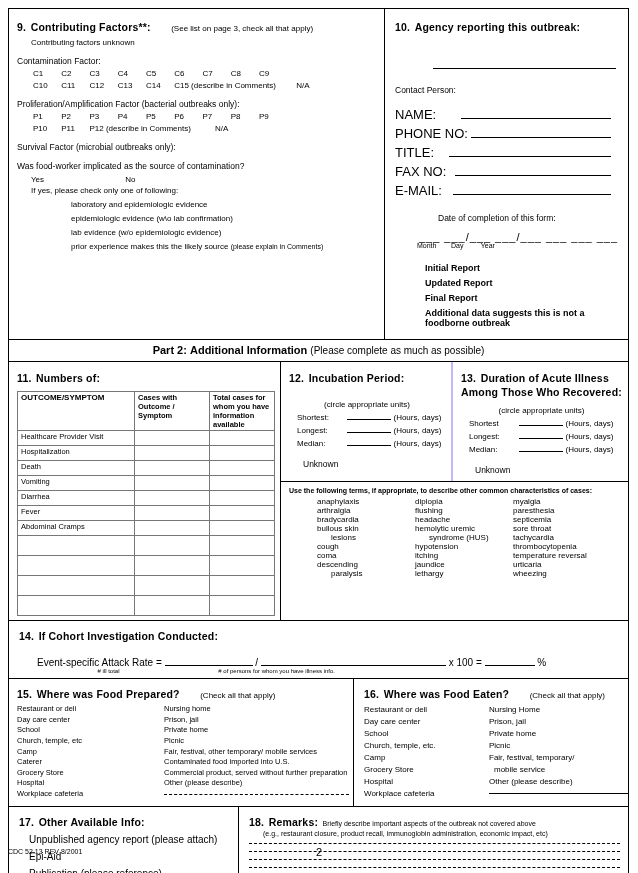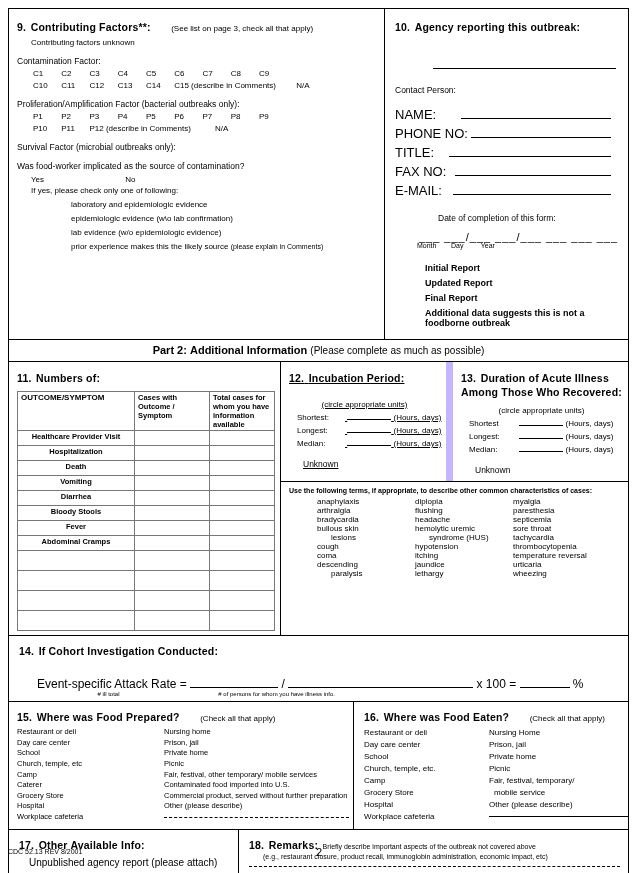--- a/index.html
+++ b/index.html
@@ -59,21 +59,21 @@
     padding:4px 0 5px 0;
     border-bottom:1px solid #000;
   }
   .part2 b{font-weight:bold;}
   .part2 .norm{font-weight:normal;font-size:10px;}
   
   .mid{display:flex;border-bottom:1px solid #000;}
   .q11{width:272px;box-sizing:border-box;padding:6px 5px 4px 8px;border-right:1px solid #000;}
   .right-mid{flex:1;display:flex;flex-direction:column;}
   .r1213{display:flex;border-bottom:1px solid #000;}
-  .q12{width:172px;box-sizing:border-box;padding:6px 6px 6px 8px;border-right:7px solid #c4b5fd;text-decoration:underline;}
+  .q12{width:172px;box-sizing:border-box;padding:6px 6px 6px 8px;border-right:2px solid #c4b5fd;}
   .q13{flex:1;box-sizing:border-box;padding:6px 6px 6px 8px;}
   .units{text-align:center;font-size:8px;margin-top:14px;}
   .sline{font-size:8px;margin-top:1px;margin-left:8px;white-space:nowrap;}
   .sline .lab{display:inline-block;width:48px;}
   .unknown{font-size:8.5px;margin-top:11px;margin-left:14px;}
   .symbox{flex:1;box-sizing:border-box;padding:5px 6px 4px 8px;}
   .symhead{font-size:7px;font-weight:bold;margin-bottom:4px;}
   .symcols{display:flex;margin-left:28px;}
   .symcol{width:98px;font-size:8px;line-height:1.12;}
   .symcol div.ind{padding-left:14px;}
@@ -84,25 +84,25 @@
     font-size:7.5px;
     padding:1px 3px;
     vertical-align:top;
     text-align:left;
     font-weight:normal;
     height:12px;
   }
   table.nums th{font-weight:bold;height:36px;}
   table.nums th.c1{width:110px;font-size:8px;}
   table.nums th.c2{width:68px;}
-  table.nums td.c1{font-weight:bold;text-align:center;}
+  table.nums td.c1{font-weight:normal;}
   table.nums tr.blank td{height:17px;}
   
   .q14{padding:5px 8px 4px 10px;border-bottom:1px solid #000;}
-  .q14 .formula{font-size:12px;margin-top:18px;margin-left:18px;white-space:nowrap;}
+  .q14 .formula{font-size:10px;margin-top:12px;margin-left:18px;white-space:nowrap;}
   .q14 .cap{font-size:6px;margin-left:18px;}
   
   .q1516{display:flex;border-bottom:1px solid #000;}
   .q15{width:345px;box-sizing:border-box;padding:5px 4px 6px 8px;border-right:1px solid #000;}
   .q16{flex:1;box-sizing:border-box;padding:5px 4px 6px 10px;}
   .twocol{display:flex;margin-top:2px;}
   .q15 .col-a{width:148px;font-size:7.5px;line-height:1.42;}
   .q15 .col-b{flex:1;font-size:7.5px;line-height:1.42;}
   .q16 .col-a{width:125px;font-size:8px;line-height:1.5;}
   .q16 .col-b{flex:1;font-size:8px;line-height:1.5;}
@@ -307,25 +307,20 @@
               <td></td>
                 <td></td>
             </tr>
             <tr>
               <td class="c1">Vomiting</td>
               <td></td>
                 <td></td>
             </tr>
             <tr>
               <td class="c1">Diarrhea</td>
-              <td></td>
-                <td></td>
-            </tr>
-            <tr>
-              <td class="c1">Bloody Stools</td>
               <td></td>
                 <td></td>
             </tr>
             <tr>
               <td class="c1">Fever</td>
               <td></td>
                 <td></td>
             </tr>
             <tr>
               <td class="c1">Abdominal Cramps</td>

